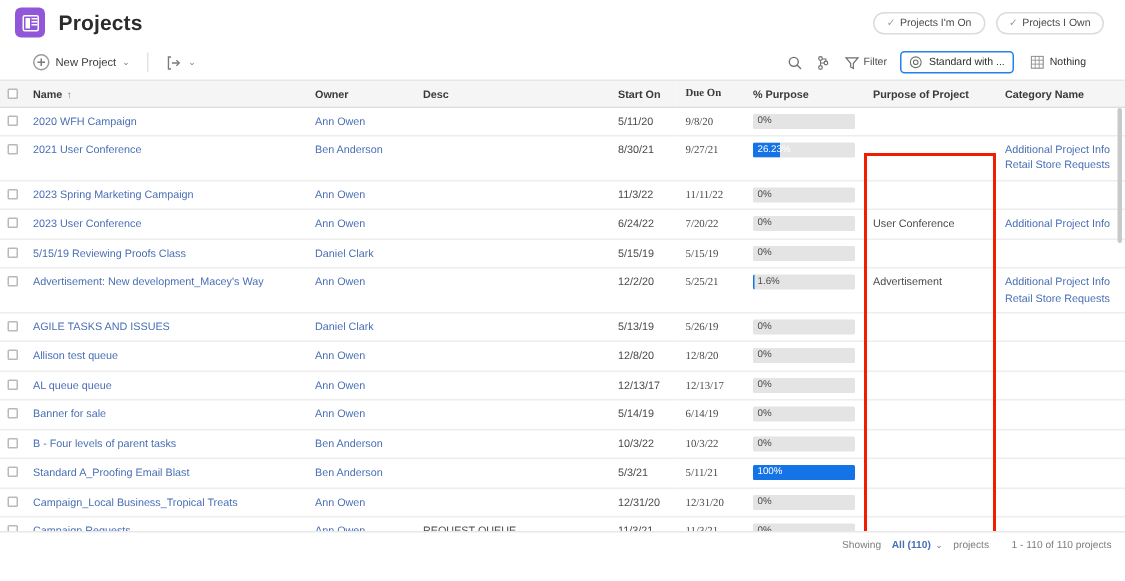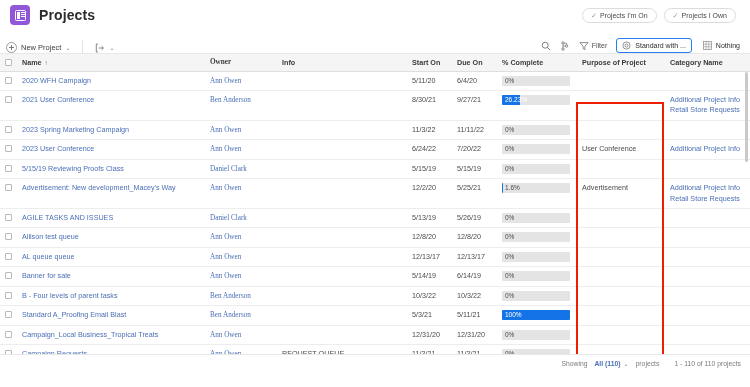--- a/index.html
+++ b/index.html
@@ -78,22 +78,22 @@
     white-space: nowrap;
   }
   .pill .check {
     font-size: 7px; color: #9a9a9a; line-height: 1;
   }
 
   
   .toolbar {
     height: 24px;
     display: flex;
-    align-items: flex-end;
-    padding: 0 6px;
+    align-items: center;
+    padding: 0 22px;
     border-bottom: 1px solid #e8e8e8;
     position: relative;
   }
   .tb-btn {
     display: flex; align-items: center; gap: 4px;
     font-size: 7.5px;
     color: #3c3c3c;
     white-space: nowrap;
   }
   .circ-plus {
@@ -174,24 +174,24 @@
   tbody td {
     border-bottom: 1px solid #ededed;
     padding: 4px 6px;
     vertical-align: top;
     color: #4a4a4a;
     line-height: 1.45;
   }
   tbody tr { background: #fff; }
   .c-chk   { width: 16px; padding-left: 5px !important; padding-right: 0 !important; }
   .c-name  { width: 188px; }
-  .c-owner { width: 72px; font-family: Liberation Serif, serif; }
+  .c-owner { width: 72px; }
   .c-desc  { width: 130px; }
   .c-start { width: 45px; }
-  .c-due   { width: 45px; }
+  .c-due   { width: 45px; font-family: Liberation Serif, serif; }
   .c-pct   { width: 80px; }
   .c-purp  { width: 88px; }
   .c-cat   { width: 86px; }
 
   .chk {
     width: 7px; height: 7px;
     border: 1px solid #b9b9b9;
     border-radius: 1px;
     background: #fff;
     display: block;
@@ -343,38 +343,38 @@
     <table>
       <thead>
         <tr>
           <th class="c-chk">
             <span class="chk"></span>
           </th>
           <th class="c-name">
             <span>Name</span><span class="sort-arrow">↑</span>
           </th>
           <th class="c-owner">Owner</th>
-          <th class="c-desc">Info</th>
+          <th class="c-desc">Desc</th>
           <th class="c-start">Start On</th>
           <th class="c-due">Due On</th>
-          <th class="c-pct">% Complete</th>
+          <th class="c-pct">% Purpose</th>
           <th class="c-purp">Purpose of Project</th>
           <th class="c-cat">Category Name</th>
         </tr>
       </thead>
       <tbody id="tbody">
           <tr>
             <td class="c-chk">
               <span class="chk"></span>
             </td>
             <td class="c-name"><span class="link">2020 WFH Campaign</span></td>
             <td class="c-owner"><span class="link">Ann Owen</span></td>
             <td class="c-desc"></td>
             <td class="c-start"><span>5/11/20</span></td>
-            <td class="c-due"><span>6/4/20</span></td>
+            <td class="c-due"><span>9/8/20</span></td>
             <td class="c-pct">
               <div class="bar-track">
                 <div class="bar-fill" style="width: 0%;"></div>
                 <span class="bar-label">0%</span>
               </div>
             </td>
             <td class="c-purp"></td>
             <td class="c-cat"></td>
           </tr>
           <tr>

